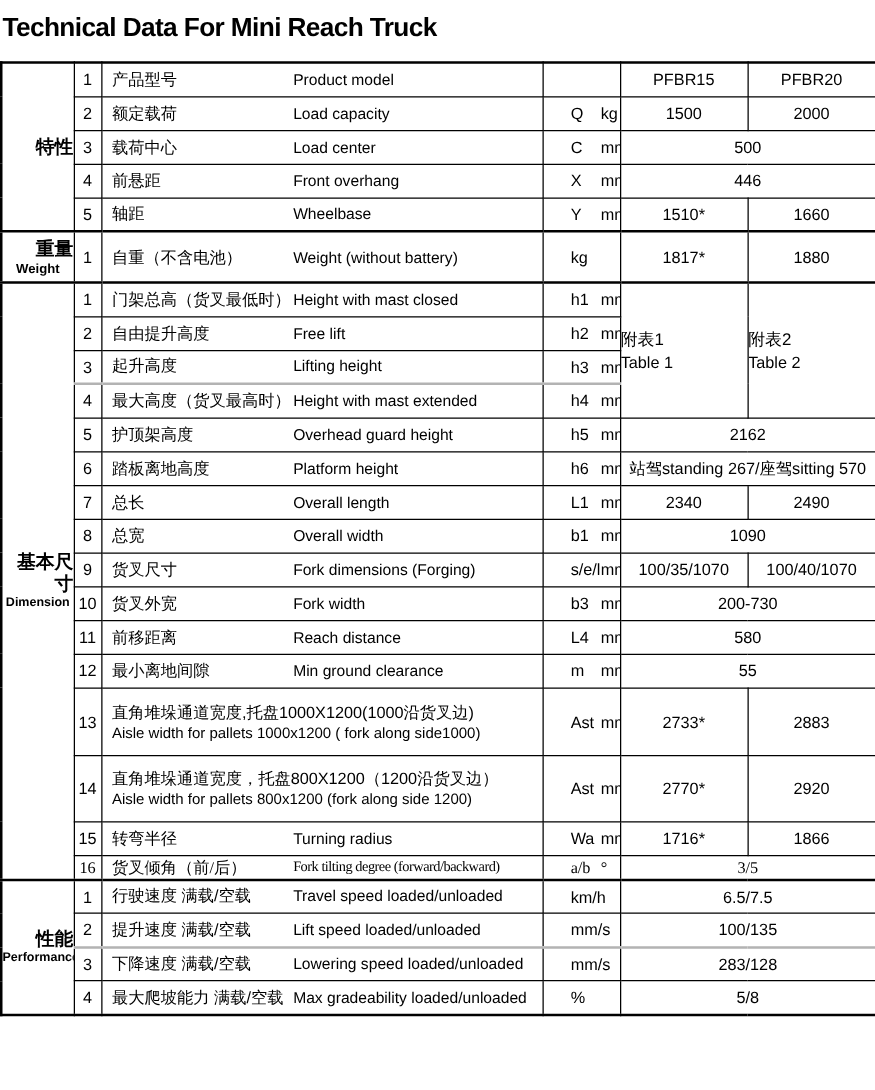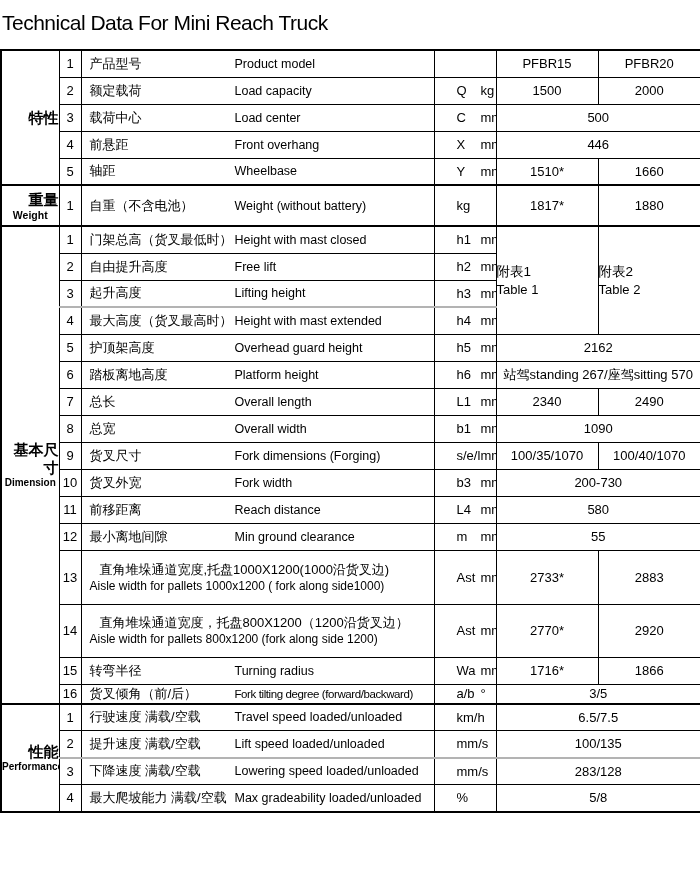--- a/index.html
+++ b/index.html
@@ -1,44 +1,44 @@
 <!DOCTYPE html>
 <html><head>
 <meta charset="utf-8">
 <style>
   html,body{margin:0;padding:0;background:#fff;}
   body{width:700px;height:872px;font-family:"Liberation Sans","DejaVu Sans",sans-serif;color:#000;}
   .title-block{padding:10px 0 0 2px;}
   .title-cn{margin:0;font-size:28px;font-weight:bold;line-height:34px;letter-spacing:0.5px;}
-  .title-en{margin:0;font-size:21px;font-weight:400;line-height:26px;letter-spacing:-0.5px;}
+  .title-en{margin:0;font-size:21px;font-weight:700;line-height:26px;letter-spacing:-0.5px;}
   table.spec{width:700px;border-collapse:collapse;table-layout:fixed;margin-top:13px;border:2px solid #000;}
   td{border:1px solid #000;padding:0;vertical-align:middle;font-size:13px;overflow:hidden;}
   
   .st{border-top:2px solid #000;}
   
   .gt{border-top:2px solid #b3b3b3;}
   td.sec{text-align:center;font-weight:bold;}
   .sec-cn{display:block;font-size:15px;line-height:18px;text-align:right;}
   .sec-en{display:block;font-size:10.5px;line-height:12px;font-weight:bold;}
   td.num{text-align:center;font-size:13px;}
   td.name{padding-left:8px;white-space:nowrap;}
   td.name .cn{display:inline-block;width:145px;font-size:13px;vertical-align:middle;white-space:nowrap;}
   td.name .en{font-size:12.5px;vertical-align:middle;white-space:nowrap;}
   td.name .en-sm{font-size:11.5px;letter-spacing:-0.4px;}
   td.name2{padding-left:8px;}
-  .cn2{display:block;font-size:13px;line-height:17px;white-space:nowrap;margin-left:10px;}
+  .cn2{display:block;font-size:13px;line-height:17px;white-space:nowrap;}
   .en2{display:block;font-size:12px;line-height:16px;white-space:nowrap;}
   td.unit{padding-left:22px;white-space:nowrap;}
   td.unit .sym{display:inline-block;min-width:24px;font-size:13px;}
   td.unit .u{font-size:13px;}
   td.val{text-align:center;font-size:13px;}
   td.tbl{text-align:left;}
   .tbl-cn{display:block;font-size:13.5px;line-height:18px;}
   .tbl-en{display:block;font-size:13px;line-height:17px;}
-  tr.h27{height:27px;} tr.h41{height:41px;} tr.h54{height:54px;} tr.h53{height:53px;} tr.h26{height:14px;}
+  tr.h27{height:27px;} tr.h41{height:41px;} tr.h54{height:54px;} tr.h53{height:53px;} tr.h26{height:14px;font-family:Liberation Serif, serif;}
 </style>
 </head>
 <body>
 
 <div class="title-block">
   <h2 class="title-en">Technical Data For Mini Reach Truck</h2>
 </div>
 
 <table class="spec">
   <colgroup>

